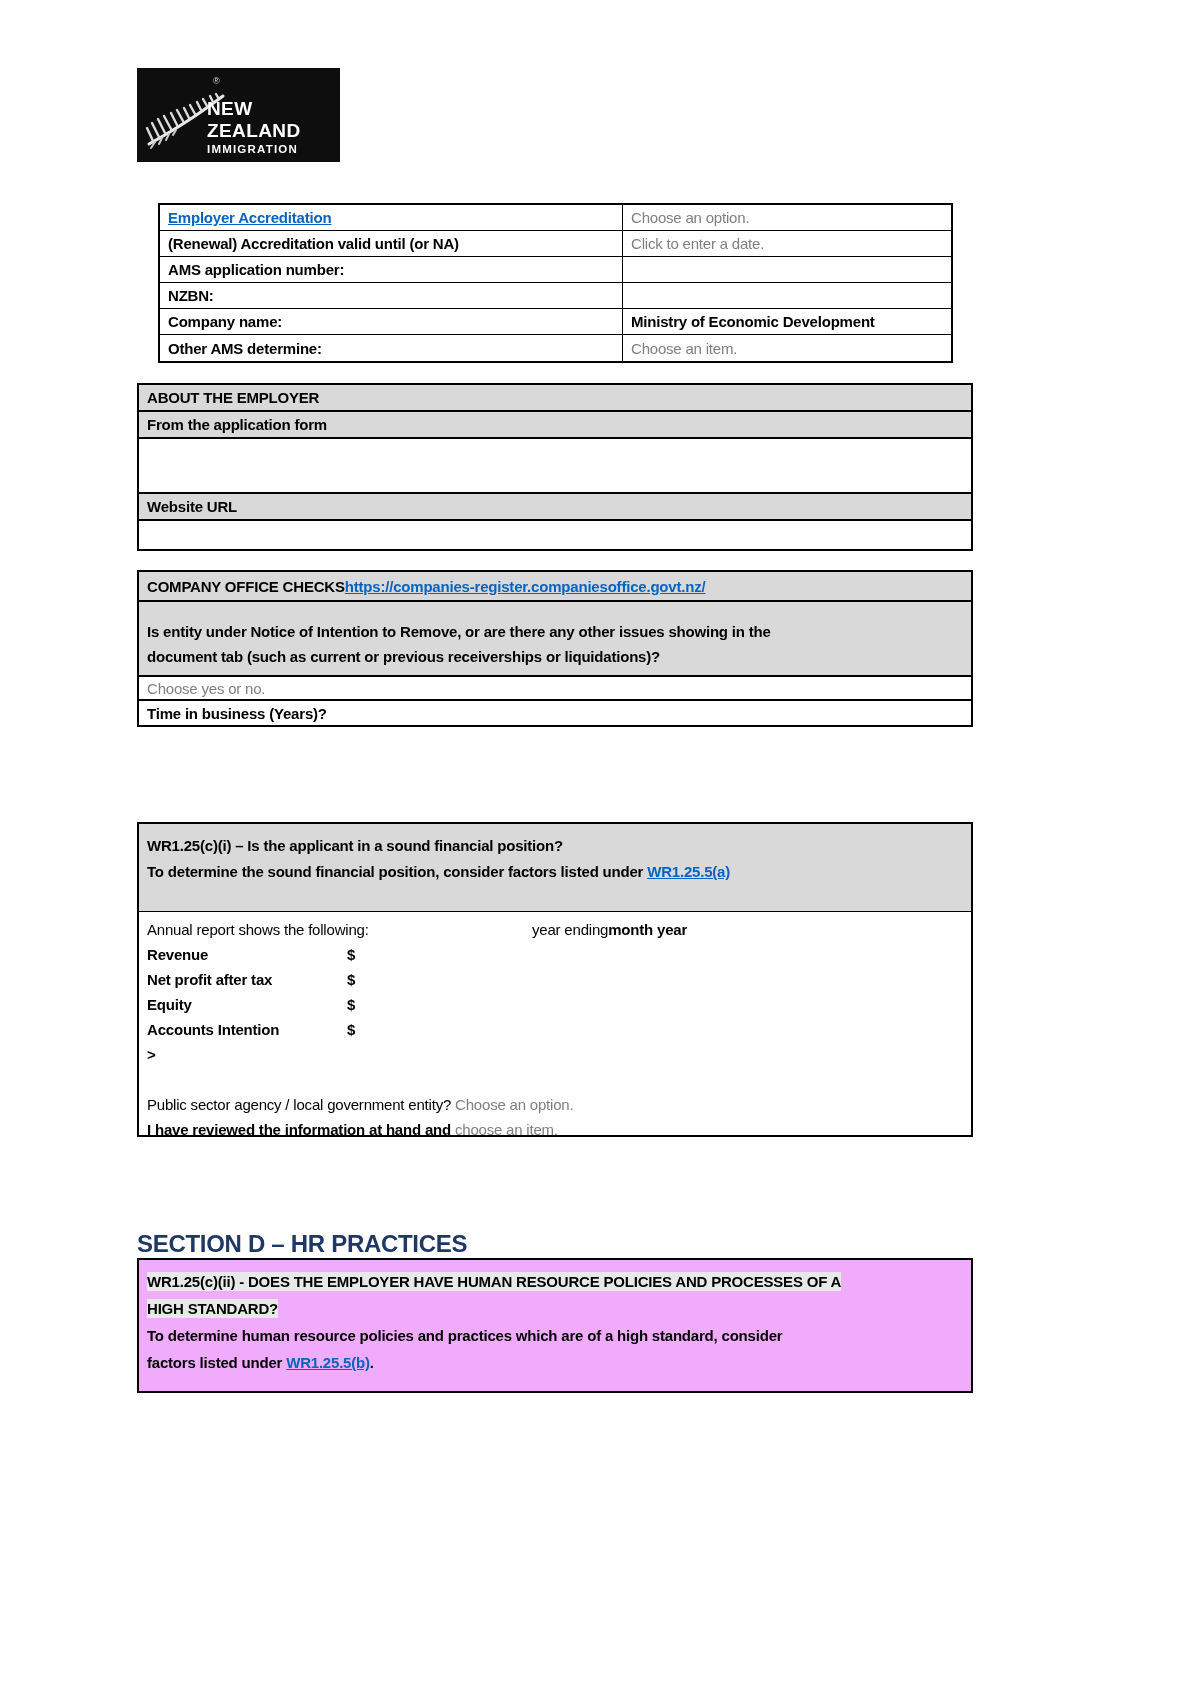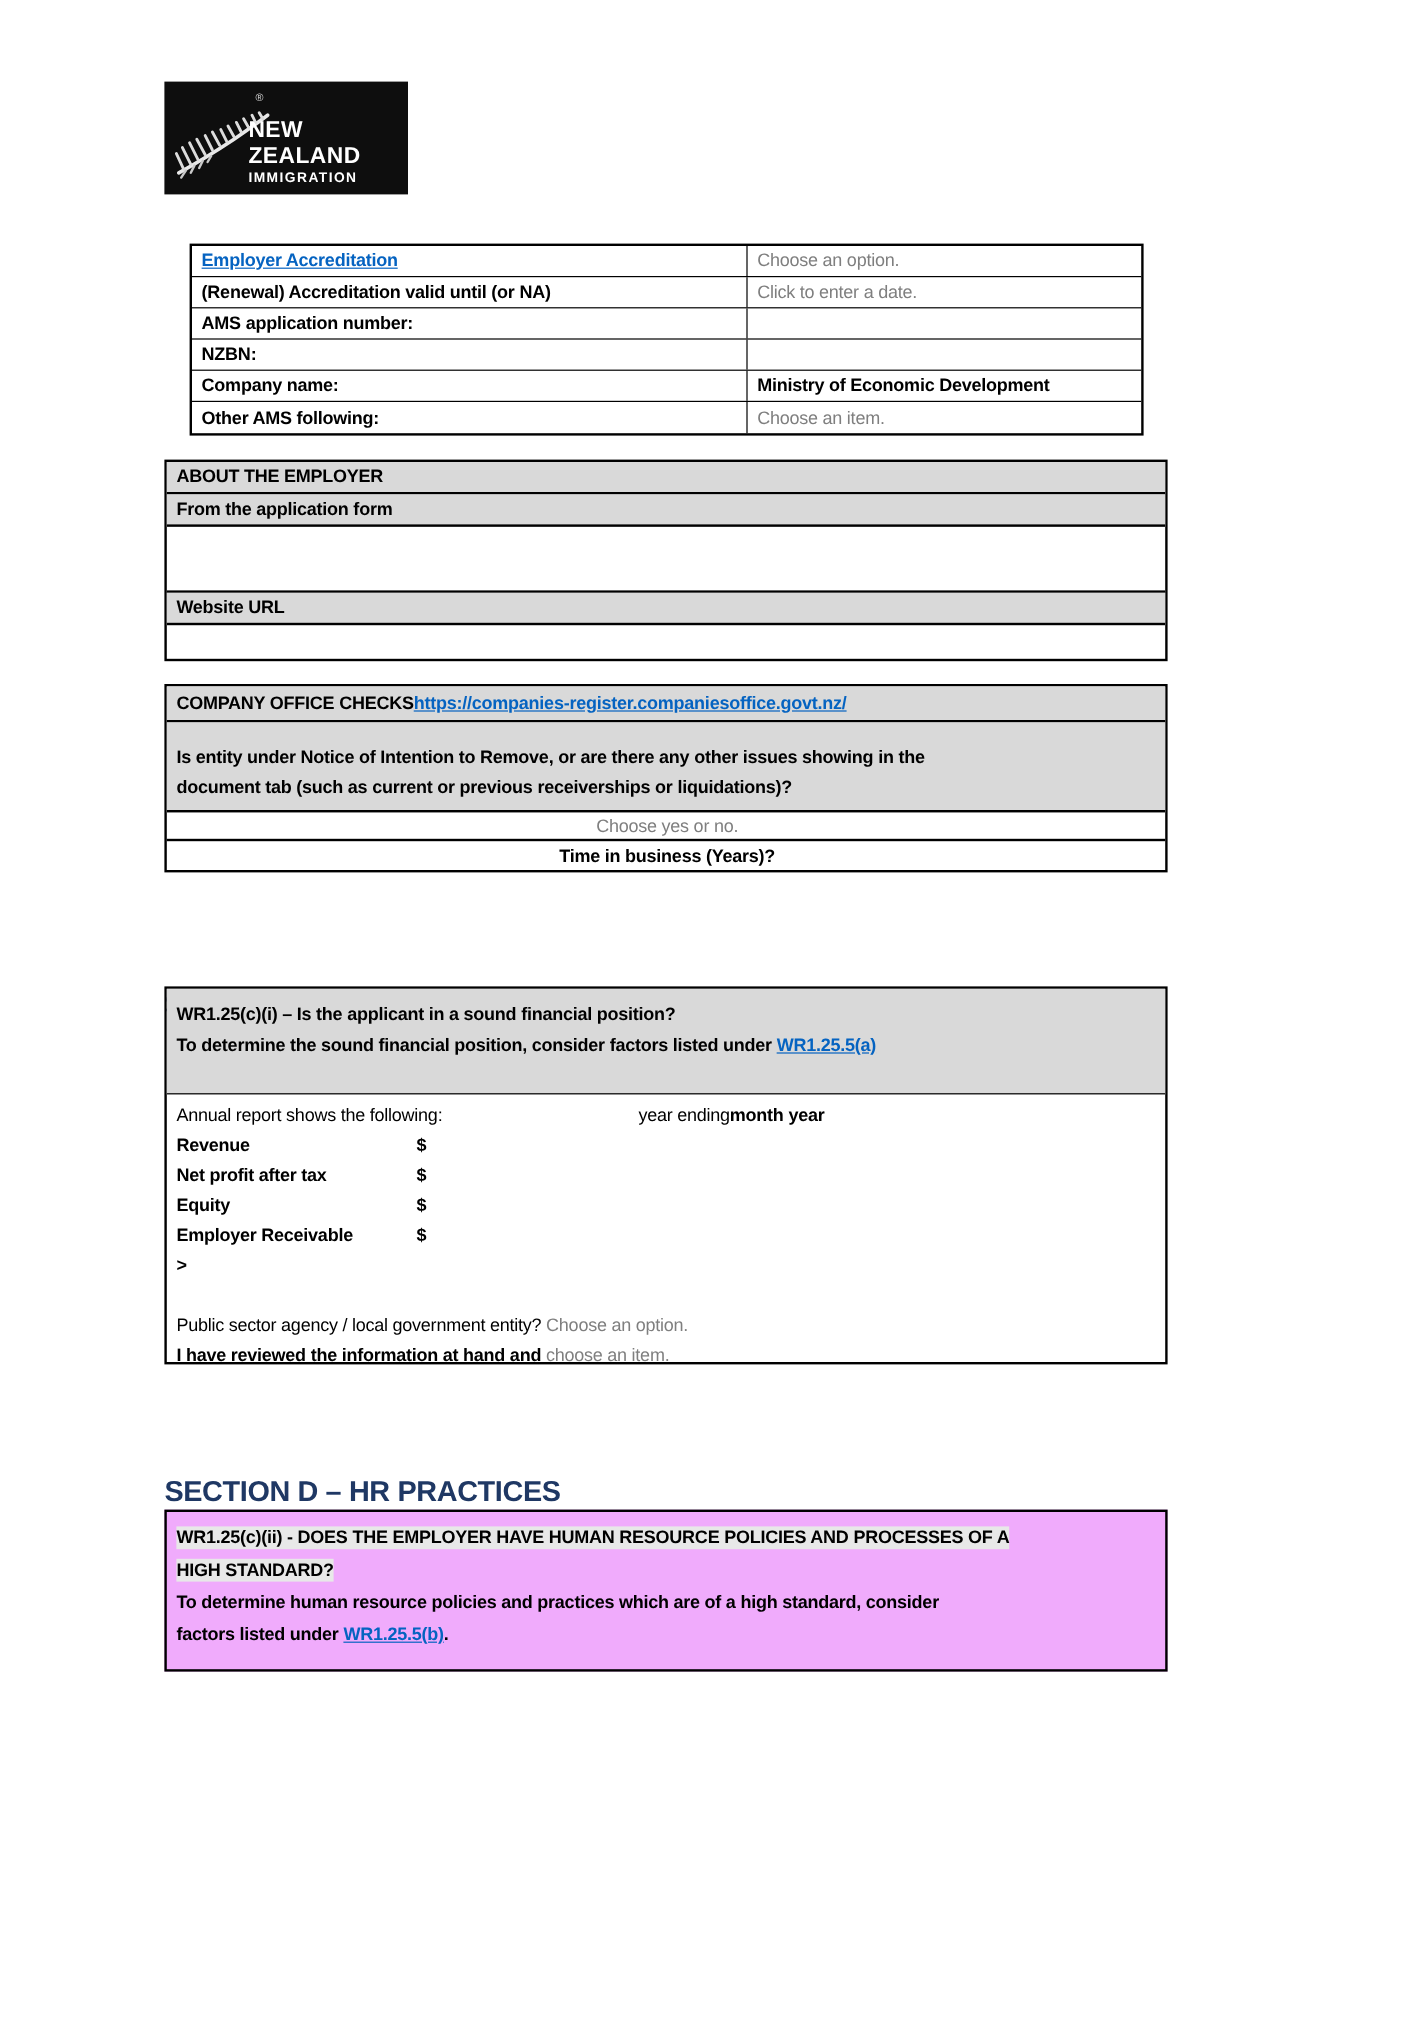--- a/index.html
+++ b/index.html
@@ -25,21 +25,21 @@
   .t1-row{display:flex;height:26px;border-bottom:1.5px solid #000;box-sizing:border-box;}
   .t1-row:last-child{border-bottom:none;}
   .t1-label{width:462px;display:flex;align-items:center;font-weight:700;box-sizing:border-box;}
   .t1-value{flex:1;display:flex;align-items:center;border-left:1.5px solid #000;box-sizing:border-box;}
 
   
   .t2{position:absolute;left:137px;top:383px;width:836px;border:2px solid #000;box-sizing:border-box;font-size:15px;}
   .gray{background:#d9d9d9;}
   .t2 .row{display:flex;align-items:center;border-bottom:2px solid #000;box-sizing:border-box;}
   .t2 .row:last-child{border-bottom:none;}
-  .h27{height:27px;} .h55{height:55px;} .h28{height:28px;} .h30{height:30px;} .h24{height:24px;justify-content:center;}
+  .h27{height:27px;} .h55{height:55px;} .h28{height:28px;} .h30{height:30px;} .h24{height:24px;}
 
   
   .t3{position:absolute;left:137px;top:570px;width:836px;border:2px solid #000;box-sizing:border-box;font-size:15px;}
   .t3 .row{border-bottom:2px solid #000;box-sizing:border-box;}
   .t3 .row:last-child{border-bottom:none;}
   .t3 .flexrow{display:flex;align-items:center;}
   .t3 .question{padding:17px 8px 6px 8px;line-height:25px;font-weight:700;}
 
   
   .section-heading{position:absolute;left:137px;font-size:24px;font-weight:700;color:#1f3864;letter-spacing:-0.3px;}
@@ -115,21 +115,21 @@
     </div>
     <div class="t1-row">
       <div class="t1-label cellpad">NZBN:</div>
       <div class="t1-value cellpad"></div>
     </div>
     <div class="t1-row">
       <div class="t1-label cellpad">Company name:</div>
       <div class="t1-value cellpad bold">Ministry of Economic Development</div>
     </div>
     <div class="t1-row">
-      <div class="t1-label cellpad">Other AMS following:</div>
+      <div class="t1-label cellpad">Other AMS determine:</div>
       <div class="t1-value cellpad">
           <span class="placeholder">Choose an item.</span>
         </div>
     </div>
   </div>
 
   <div class="t2">
     <div class="row gray h27 cellpad bold">ABOUT THE EMPLOYER</div>
     <div class="row gray h27 cellpad bold">From the application form</div>
     <div class="row h55 cellpad"></div>
@@ -173,21 +173,21 @@
       </div>
       <div class="finline">
         <span class="finlabel">Net profit after tax</span>
         <span class="bold">$</span>
       </div>
       <div class="finline">
         <span class="finlabel">Equity</span>
         <span class="bold">$</span>
       </div>
       <div class="finline">
-        <span class="finlabel">Employer Receivable</span>
+        <span class="finlabel">Accounts Intention</span>
         <span class="bold">$</span>
       </div>
       <div class="bold">&gt;</div>
       <div>&nbsp;</div>
       <div>
         <span>Public sector agency / local government entity? </span><span class="placeholder">Choose an option.</span>
       </div>
       <div>
         <span class="bold">I have reviewed the information at hand and </span><span class="placeholder">choose an item.</span>
       </div>

